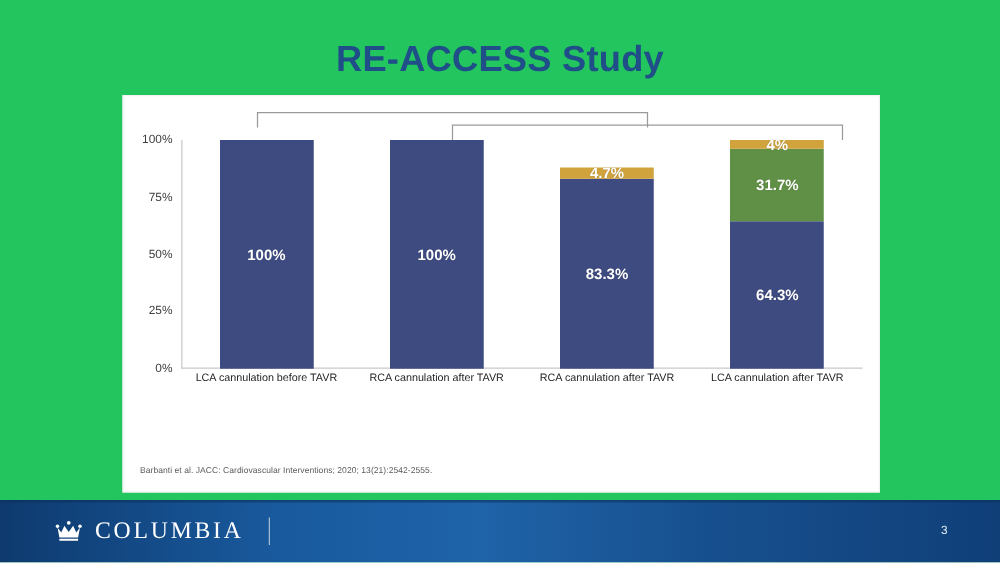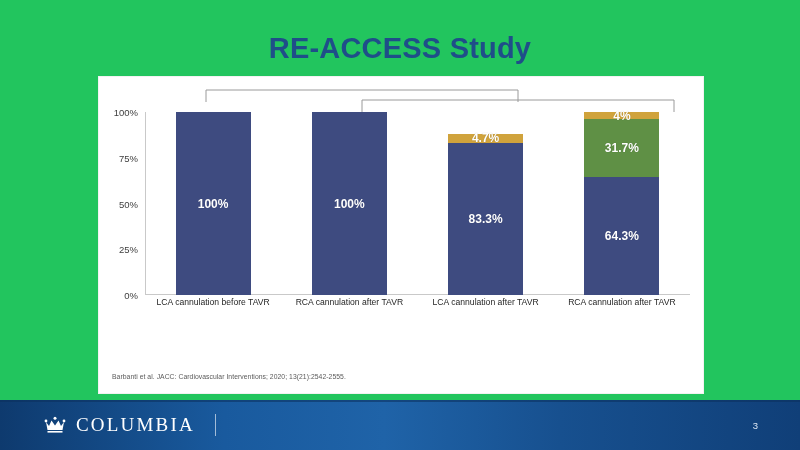--- a/index.html
+++ b/index.html
@@ -204,22 +204,22 @@
             </div>
           </div>
         </div>
 
       </div>
     </div>
 
     <div class="xlabels">
       <div class="xlabel">LCA cannulation before TAVR</div>
       <div class="xlabel">RCA cannulation after TAVR</div>
+      <div class="xlabel">RCA cannulation after TAVR</div>
       <div class="xlabel">LCA cannulation after TAVR</div>
-      <div class="xlabel">RCA cannulation after TAVR</div>
     </div>
   </div>
 
 
   <div class="citation">Barbanti et al. JACC: Cardiovascular Interventions; 2020; 13(21):2542-2555.</div>
 
   <div class="footer">
     <div class="footer-top-edge"></div>
 
     <div class="brand">

